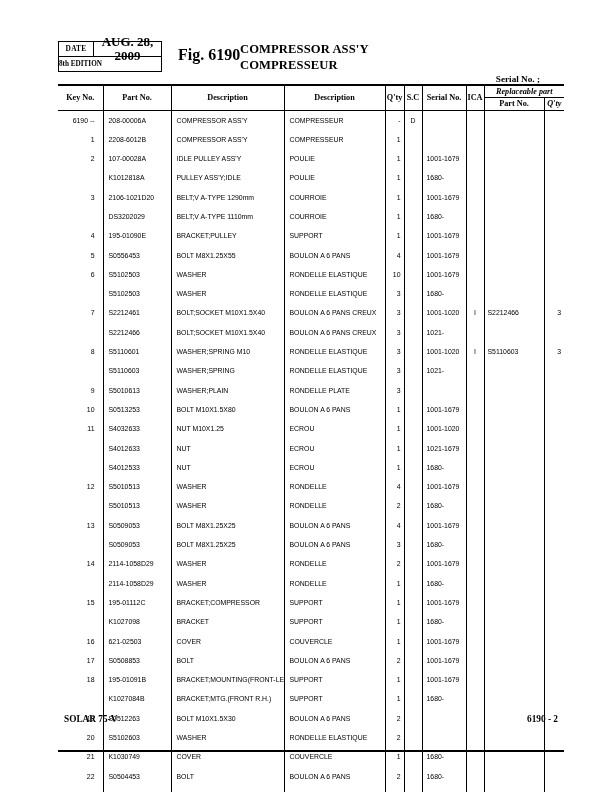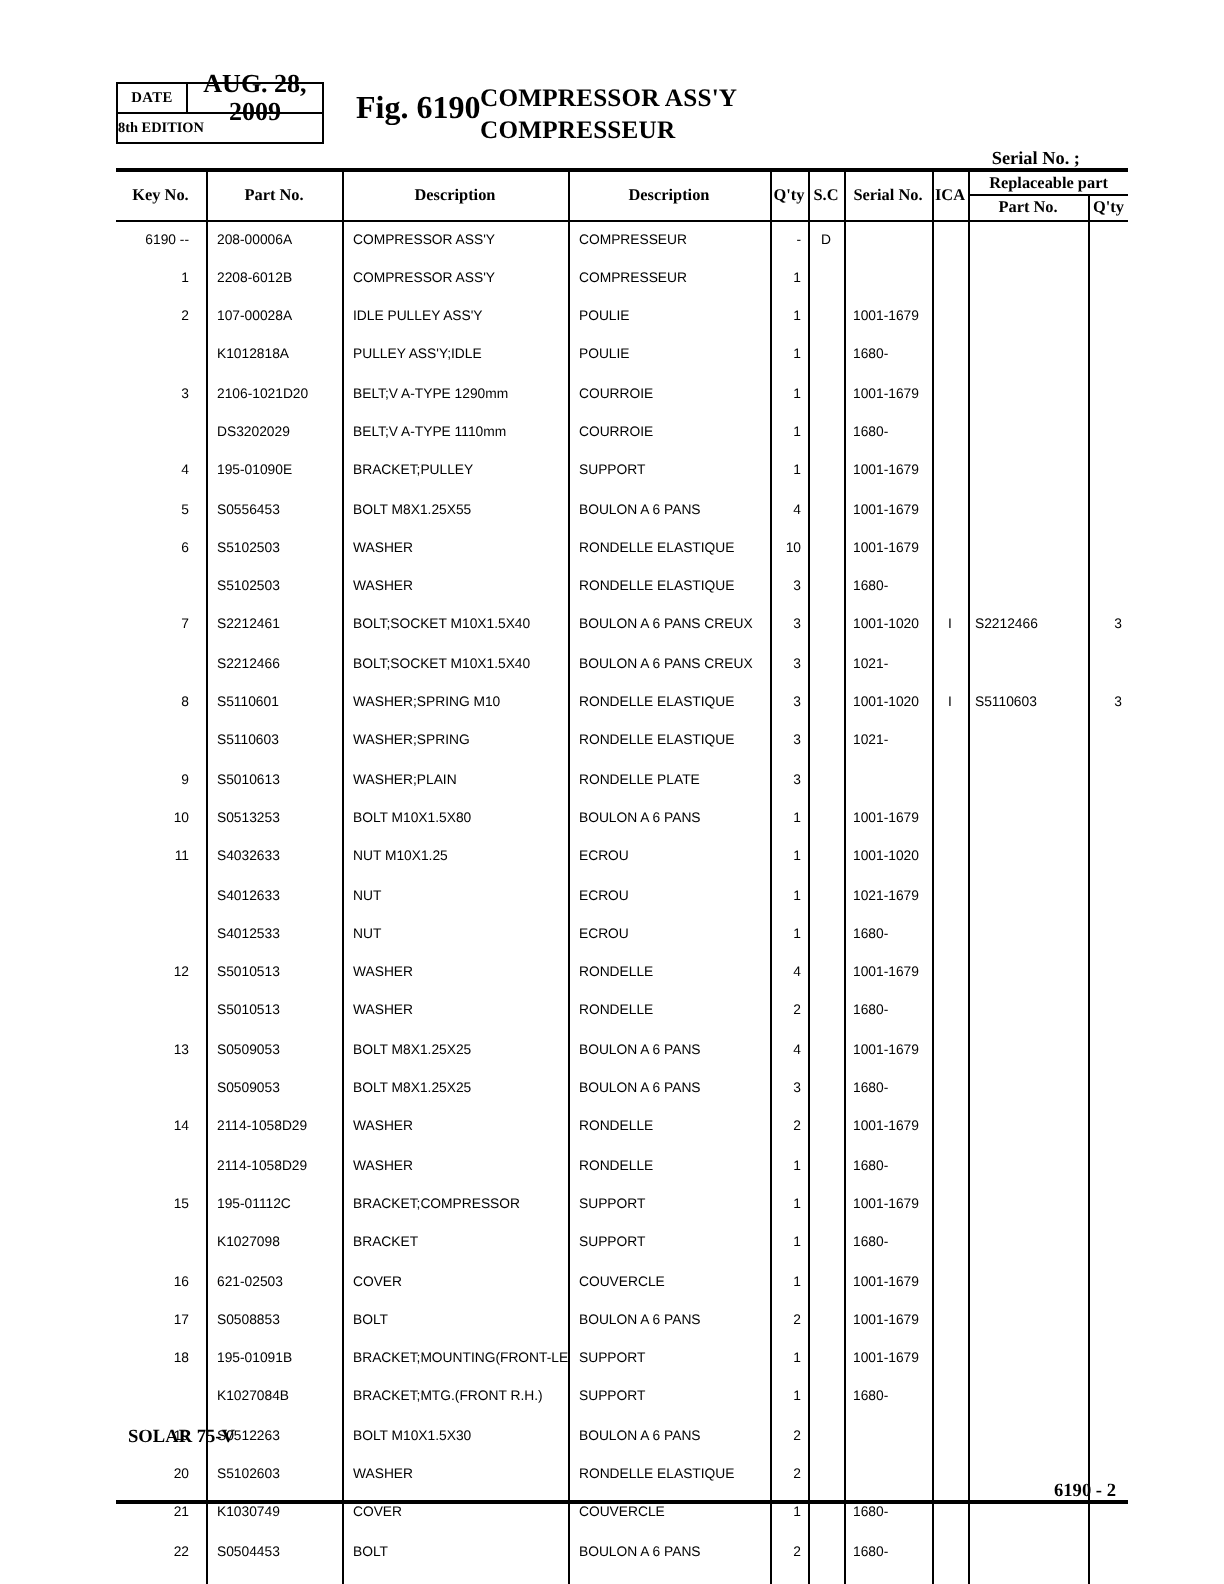--- a/index.html
+++ b/index.html
@@ -119,21 +119,21 @@
     border-right: 0.9px solid #000;
     white-space: nowrap;
     overflow: hidden;
   }
   thead tr.hrow1 th { height: 12px; }
   thead tr.hrow2 th { height: 13px; }
   th.h-span {
     border-bottom: 0.9px solid #000;
   }
   th.noleft  { border-left: none; }
-  th.noright { border-right: none; }
+  th.noright { border-right: none; font-style: italic; }
 
   .thead-top-rule {
     border-top: 2.3px solid #000;
   }
   .thead-bot-rule {
     border-bottom: 1.1px solid #000;
   }
 
   tbody td {
     font-size: 6.9px;
@@ -169,21 +169,21 @@
   .footer {
     position: absolute;
     left: 58px; top: 712px;
     width: 506px;
     height: 16px;
     font-family: "Liberation Serif", serif;
     font-weight: bold;
     font-size: 9.3px;
   }
   .footer .left  { position: absolute; left: 6px;  top: 2px; }
-  .footer .right { position: absolute; right: 6px; top: 2px; margin-top: 27px; }
+  .footer .right { position: absolute; right: 6px; top: 2px; }
 </style>
 </head>
 <body>
 
 <div class="page">
 
   <div class="header">
 
     <div class="date-box">
       <div class="date-row-1">

